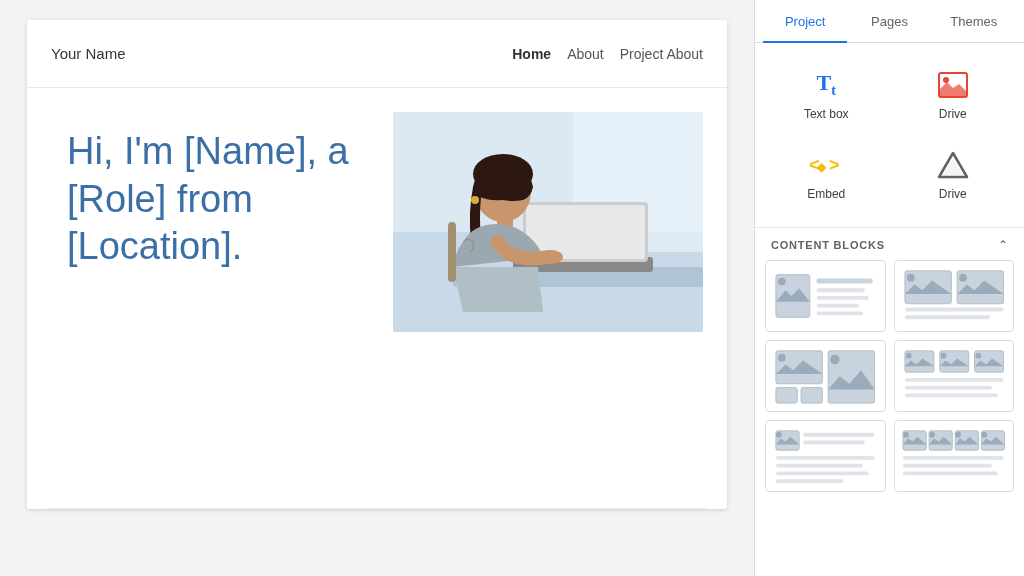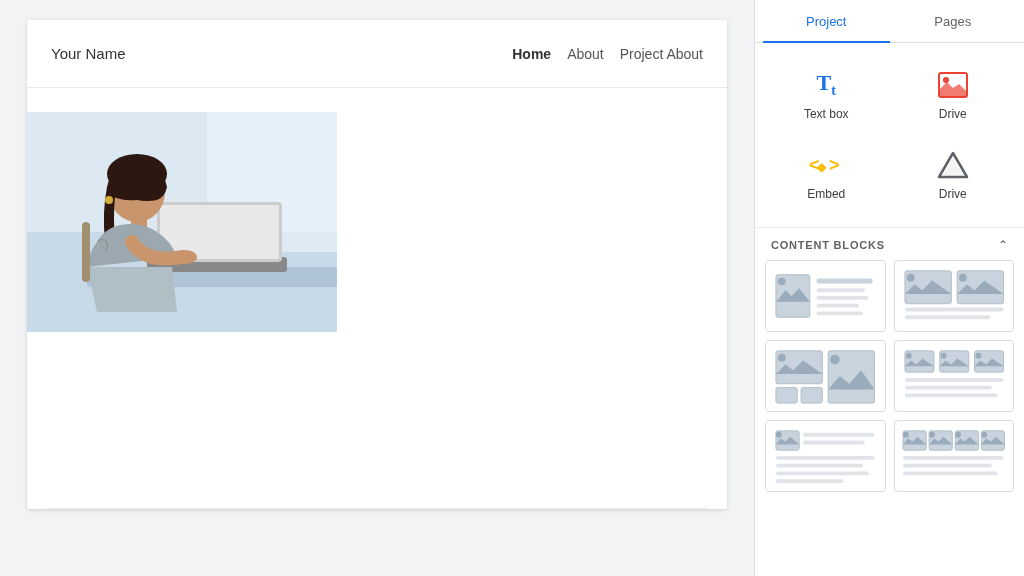--- a/index.html
+++ b/index.html
@@ -239,20 +239,23 @@
     <div class="site-header">
       <div class="site-logo">Your Name</div>
       <nav class="site-nav">
         <a class="active">Home</a>
         <a>About</a>
         <a>Project About</a>
       </nav>
     </div>
 
     <div class="site-content">
+      <div class="hero-text">
+        <h1>Hi, I'm [Name], a [Role] from [Location].</h1>
+      </div>
       <div class="hero-image">
         
         <svg viewBox="0 0 310 220" xmlns="http://www.w3.org/2000/svg" width="310" height="220">
 
           <rect width="310" height="220" fill="#dce9f3"></rect>
           <rect width="310" height="100" y="120" fill="#c8d9e8"></rect>
 
           <rect x="180" y="0" width="130" height="140" fill="#e8f2fa" opacity="0.7"></rect>
 
           <rect x="60" y="155" width="250" height="20" fill="#b0c4d8" rx="2"></rect>
@@ -290,20 +293,21 @@
 
     <div class="site-divider"></div>
   </div>
 </div>
 
 <div class="right-panel">
 
   <div class="panel-tabs">
     <div class="panel-tab active">Project</div>
     <div class="panel-tab">Pages</div>
+    <div class="panel-tab">Themes</div>
   </div>
 
   <div class="insert-tools">
 
     <div class="insert-tool">
       <div class="insert-tool-icon">
         <span class="tt-icon">T<sub style="font-size:14px;">t</sub></span>
       </div>
       <span class="insert-tool-label">Text box</span>
     </div>

